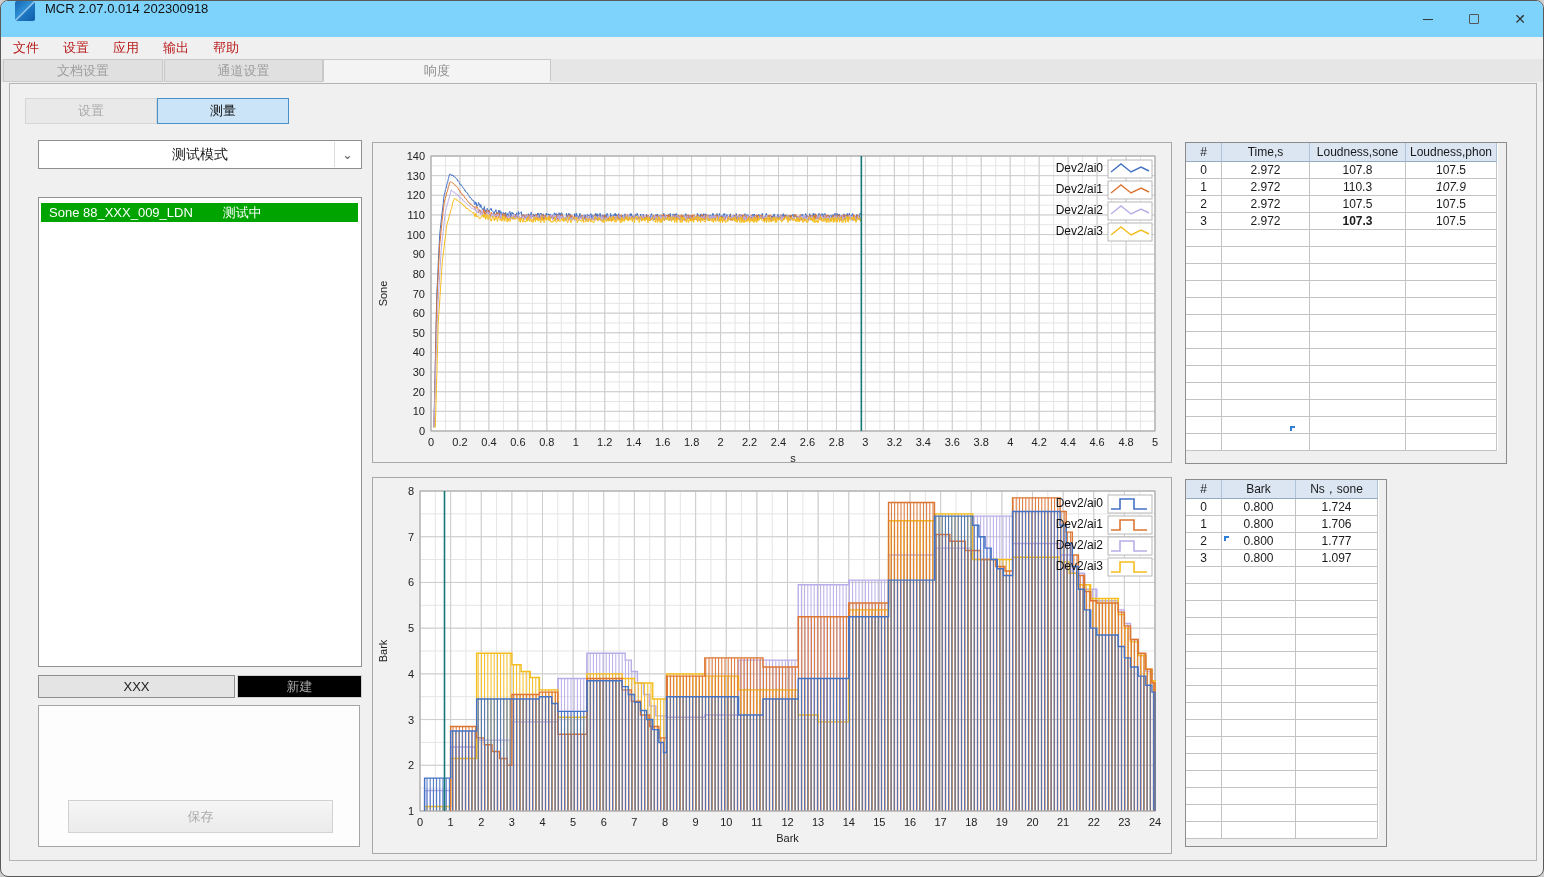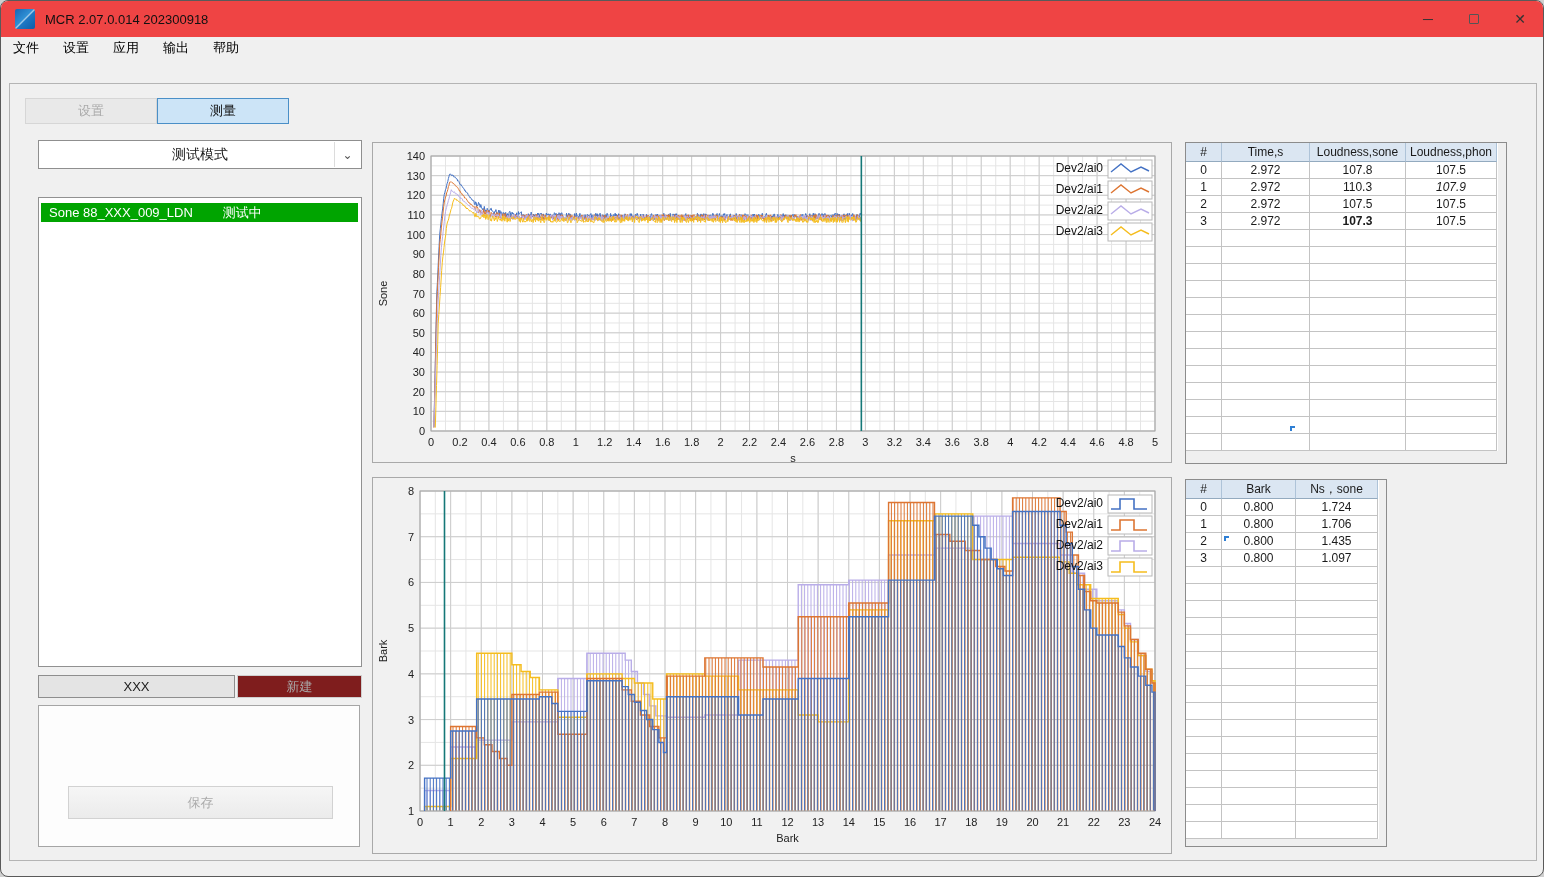--- a/index.html
+++ b/index.html
@@ -1,60 +1,60 @@
 <!DOCTYPE html>
 <html><head>
 <meta charset="utf-8">
 <style>
   html,body{margin:0;padding:0;background:#cfcfcf;}
   *{box-sizing:border-box;}
   .window{position:relative;width:1544px;height:877px;background:#f0f0f0;
     border:1px solid #5a5a5a;border-radius:8px;overflow:hidden;
     font-family:"Liberation Sans","DejaVu Sans",sans-serif;color:#1a1a1a;}
   
-  .titlebar{position:absolute;left:0;top:0;width:100%;height:36px;background:#ef4444;
-    display:flex;align-items:center;}
+  .titlebar{position:absolute;left:0;top:0;width:100%;height:36px;background:#7dd3fc;
+    display:flex;align-items:flex-start;}
   .appicon{width:20px;height:20px;margin:0 10px 0 14px;background:linear-gradient(135deg,#1766b4 0%,#2e8fd4 45%,#9ec9e8 50%,#1e78c4 55%,#0f5ca8 100%);border-radius:2px;}
   .title-text{font-size:13px;color:#111;}
   .winbtns{position:absolute;right:0;top:0;height:36px;display:flex;}
   .winbtn{width:46px;height:36px;display:flex;align-items:center;justify-content:center;font-size:14px;color:#333;}
   .maxglyph{display:inline-block;width:10px;height:10px;border:1px solid #555;border-radius:1px;}
   
   .menubar{position:absolute;left:0;top:36px;width:100%;height:22px;background:#f0f0f0;display:flex;align-items:center;}
-  .menu-item{font-size:13px;padding:2px 12px;color:#000000;}
+  .menu-item{font-size:13px;padding:2px 12px;color:#b91c1c;}
   
   .tabstrip{position:absolute;left:0;top:58px;width:100%;height:23px;background:#e6e6e6;}
   .tab{position:absolute;top:0;height:23px;border:1px solid #c9c9c9;background:#e0e0e0;
     display:flex;align-items:center;justify-content:center;font-size:13px;color:#9d9d9d;}
   .tab.active{background:#f4f4f4;border-bottom-color:#f4f4f4;color:#8f8f8f;}
   
   .content{position:absolute;left:8px;top:82px;width:1528px;height:778px;border:1px solid #b4b4b4;background:#f0f0f0;}
   .subtab{position:absolute;top:14px;height:26px;width:132px;display:flex;align-items:center;justify-content:center;font-size:13px;}
   .subtab.disabled{left:15px;background:#e9e9e9;border:1px solid #d6d6d6;color:#aaa;}
   .subtab.active{left:147px;background:#cce4f7;border:1px solid #4a8fc7;color:#111;}
   
   .combo{position:absolute;left:28px;top:56px;width:324px;height:29px;background:#fff;border:1px solid #8f8f8f;
     display:flex;align-items:center;justify-content:center;font-size:14px;}
   .combo .chev{position:absolute;right:1px;top:1px;bottom:1px;width:26px;border-left:1px solid #dcdcdc;
     display:flex;align-items:center;justify-content:center;color:#555;font-size:12px;}
   .listheader{position:absolute;left:28px;top:93px;width:324px;height:20px;background:#cfe1f1;
     font-size:13px;display:flex;align-items:center;padding-left:4px;}
   .listbox{position:absolute;left:28px;top:113px;width:324px;height:470px;background:#fff;border:1px solid #919191;}
   .listitem{position:absolute;left:2px;top:5px;right:3px;height:19px;color:#fff;font-size:13px;
     display:flex;align-items:center;padding-left:8px;white-space:pre;}
-  .btn{display:flex;align-items:center;justify-content:center;font-size:13px;background:#7f1d1d;border:1px solid #b2b2b2;}
+  .btn{display:flex;align-items:center;justify-content:center;font-size:13px;background:#000000;border:1px solid #b2b2b2;}
   .btn.disabled{color:#aaa;border-color:#cfcfcf;}
   #btn-xxx{position:absolute;left:28px;top:591px;width:197px;height:23px;background:#e4e4e4;border:1px solid #8e8e8e;}
   #btn-new{position:absolute;left:227px;top:591px;width:125px;height:23px;}
   .groupbox{position:absolute;left:28px;top:621px;width:322px;height:142px;background:#fdfdfd;border:1px solid #a5a5a5;}
   .gbtn{position:absolute;left:29px;width:265px;height:33px;display:flex;align-items:center;justify-content:center;
     font-size:13px;background:linear-gradient(#f6f6f6,#ebebeb);border:1px solid #d2d2d2;color:#ababab;}
   #btn-start{top:16px;}
   #btn-stop{top:56px;color:#111;border:1px solid #6f6f6f;background:linear-gradient(#f2f2f2,#e6e6e6);}
-  #btn-save{top:80px;}
+  #btn-save{top:94px;}
   
   .chartpanel{position:absolute;background:#f1f1f1;border:1px solid #a9a9a9;}
   #chart-top{left:362px;top:58px;width:800px;height:321px;}
   #chart-bottom{left:362px;top:393px;width:800px;height:377px;}
   
   .tablepanel{position:absolute;background:#efefef;border:1px solid #8c8c8c;overflow:hidden;}
   #tpanel-loudness{left:1175px;top:58px;width:322px;height:322px;}
   #tpanel-bark{left:1175px;top:395px;width:202px;height:368px;}
   .dt{position:absolute;left:0;top:0;background:#fff;}
   .dtrow{display:flex;}
@@ -82,20 +82,25 @@
   </div>
 
   <div class="menubar">
     <span class="menu-item">文件</span>
     <span class="menu-item">设置</span>
     <span class="menu-item">应用</span>
     <span class="menu-item">输出</span>
     <span class="menu-item">帮助</span>
   </div>
 
+  <div class="tabstrip">
+    <div class="tab" style="left:2px;width:160px;">文档设置</div>
+    <div class="tab" style="left:163px;width:159px;">通道设置</div>
+    <div class="tab active" style="left:322px;width:228px;">响度</div>
+  </div>
 
   <div class="content">
 
     <div class="subtab disabled">设置</div>
     <div class="subtab active">测量</div>
 
     <div class="combo">
       <span>测试模式</span>
       <span class="chev">⌄</span>
     </div>
@@ -1494,21 +1499,21 @@
             <div class="dtcell" style="width: 82px;">1.724</div>
           </div>
           <div class="dtrow">
             <div class="dtcell" style="width: 36px;">1</div>
             <div class="dtcell" style="width: 74px;">0.800</div>
             <div class="dtcell" style="width: 82px;">1.706</div>
           </div>
           <div class="dtrow">
             <div class="dtcell" style="width: 36px;">2</div>
             <div class="dtcell" style="width: 74px;">0.800</div>
-            <div class="dtcell" style="width: 82px;">1.435</div>
+            <div class="dtcell" style="width: 82px;">1.777</div>
           </div>
           <div class="dtrow">
             <div class="dtcell" style="width: 36px;">3</div>
             <div class="dtcell" style="width: 74px;">0.800</div>
             <div class="dtcell" style="width: 82px;">1.097</div>
           </div>
           <div class="dtrow">
             <div class="dtcell" style="width: 36px;"></div>
             <div class="dtcell" style="width: 74px;"></div>
             <div class="dtcell" style="width: 82px;"></div>

